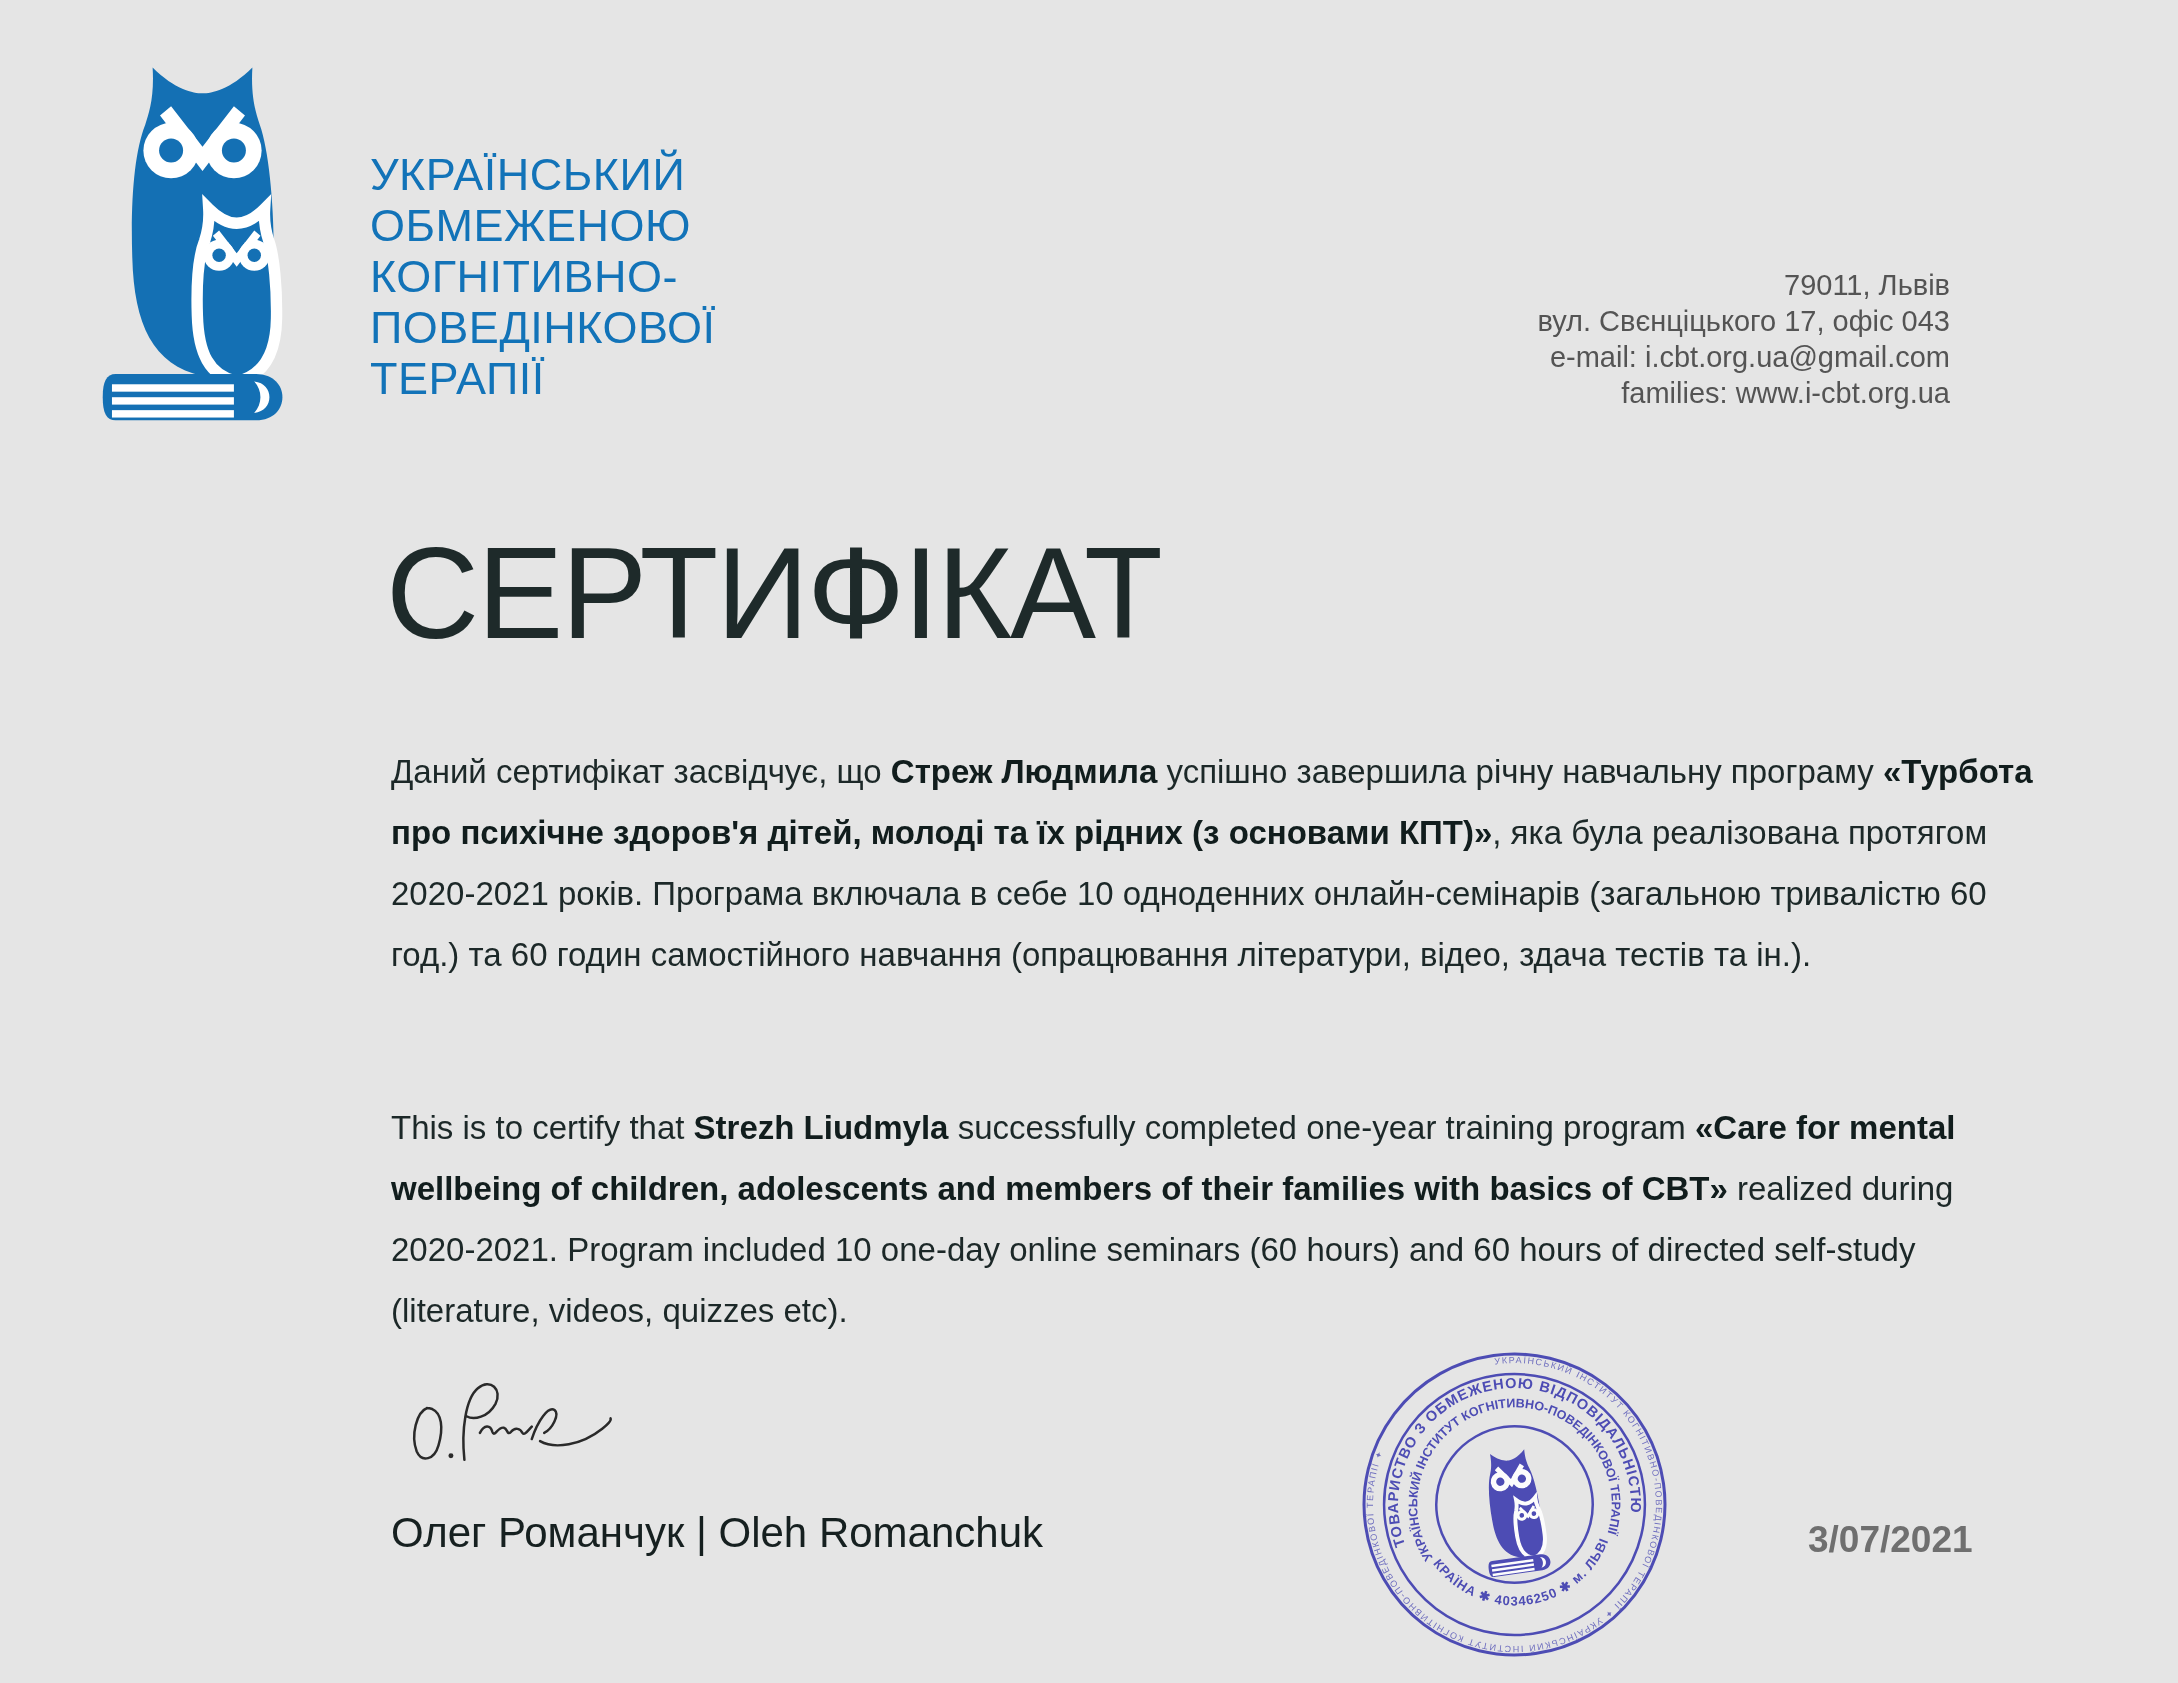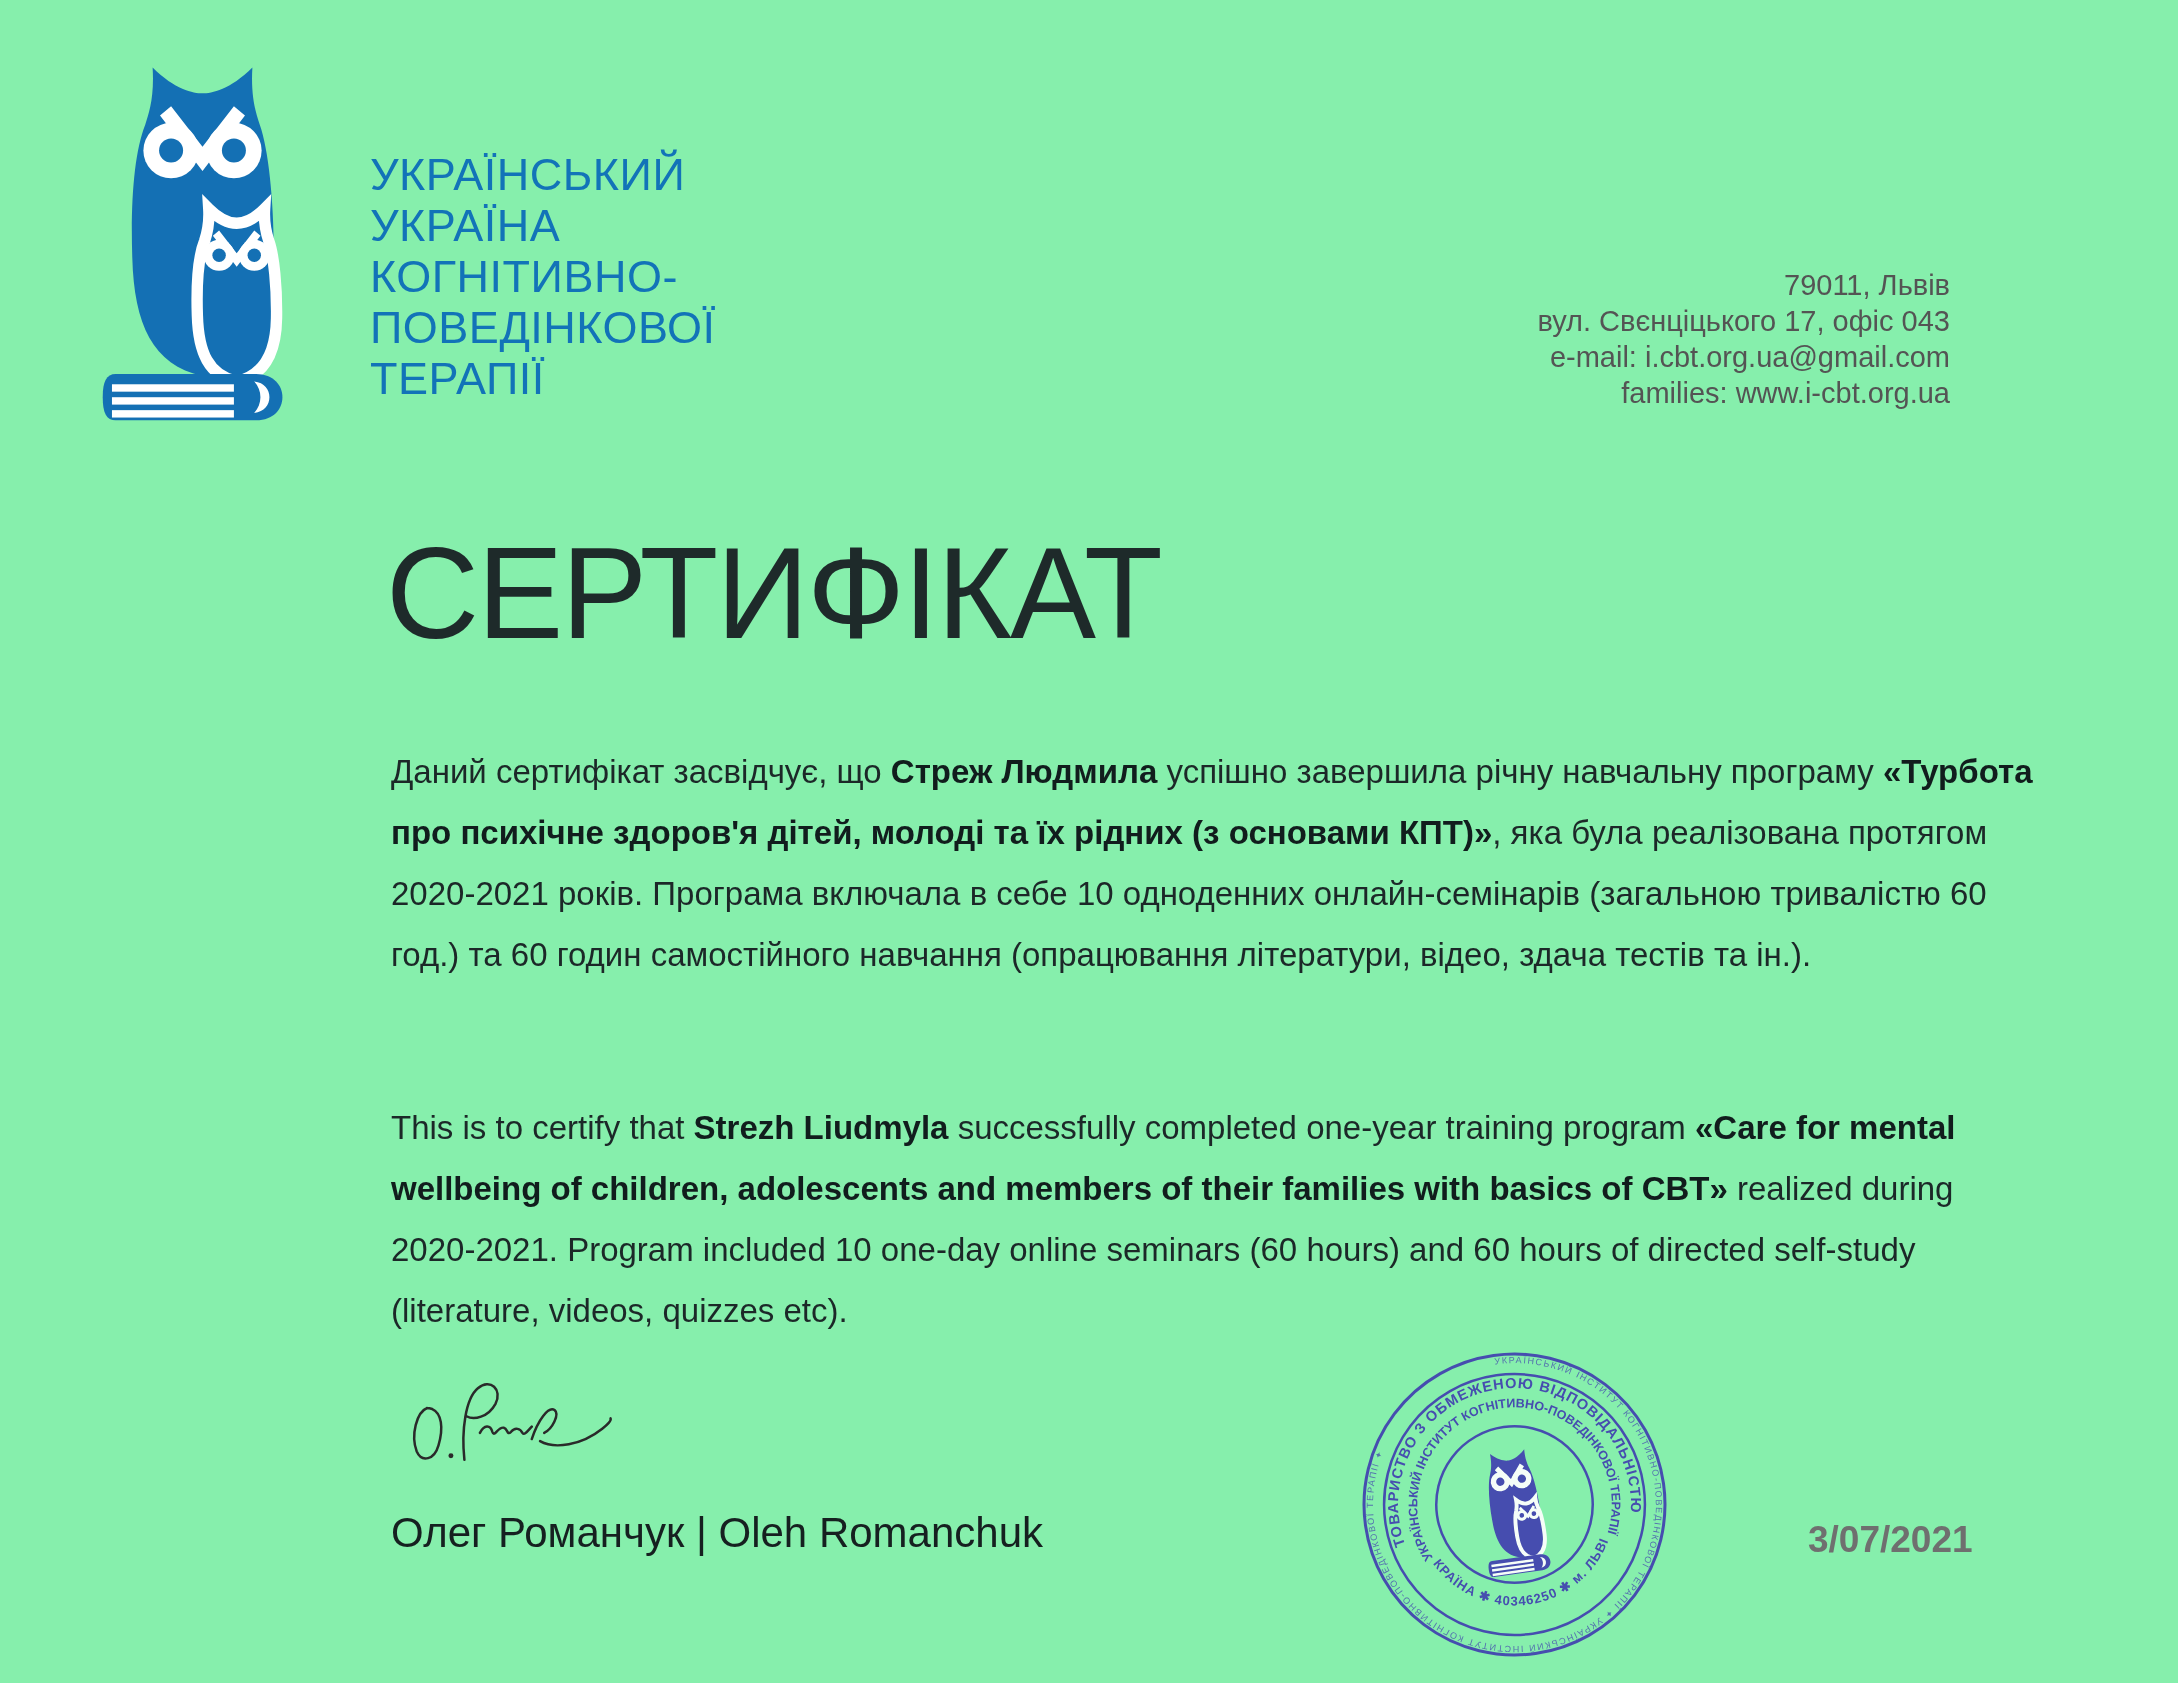--- a/index.html
+++ b/index.html
@@ -1,17 +1,17 @@
 <!DOCTYPE html>
 <html><head>
 <meta charset="utf-8">
 <style>
   html,body{margin:0;padding:0;background:#ffffff;}
   body{width:2178px;height:1683px;position:relative;font-family:"Liberation Sans",sans-serif;color:#1c2828;}
-  #certificate{position:absolute;inset:0;background:#86efac;overflow:hidden;}
+  #certificate{position:absolute;inset:0;background:#e5e5e5;overflow:hidden;}
 
   .logo-owl{position:absolute;left:61px;top:36px;width:283px;height:388px;color:#1470b4;}
   .logo-text{position:absolute;left:370px;top:149px;font-size:45px;line-height:51px;font-weight:300;
              color:#1273b8;letter-spacing:0.5px;}
   .contact{position:absolute;top:267px;right:228px;text-align:right;font-size:29px;line-height:36px;
            color:#545454;font-weight:300;}
   .title{position:absolute;left:386px;top:519px;font-size:129px;font-weight:200;color:#1e2a2a;
          letter-spacing:-2px;white-space:nowrap;}
   .para{position:absolute;left:391px;width:1655px;font-size:33px;line-height:61px;color:#1c2828;
         font-weight:300;margin:0;}
@@ -58,21 +58,21 @@
   </defs>
 </svg>
 
 <div id="certificate">
 
   <svg class="logo-owl" viewBox="0 0 300 420">
     <use href="#owl-emblem"></use>
   </svg>
   <div class="logo-text">
     <div>УКРАЇНСЬКИЙ</div>
-    <div>УКРАЇНА</div>
+    <div>ОБМЕЖЕНОЮ</div>
     <div>КОГНІТИВНО-</div>
     <div>ПОВЕДІНКОВОЇ</div>
     <div>ТЕРАПІЇ</div>
   </div>
 
   <div class="contact">
     <div>79011, Львів</div>
     <div>вул. Свєнціцького 17, офіс 043</div>
     <div>e-mail: i.cbt.org.ua@gmail.com</div>
     <div>families: www.i-cbt.org.ua</div>

